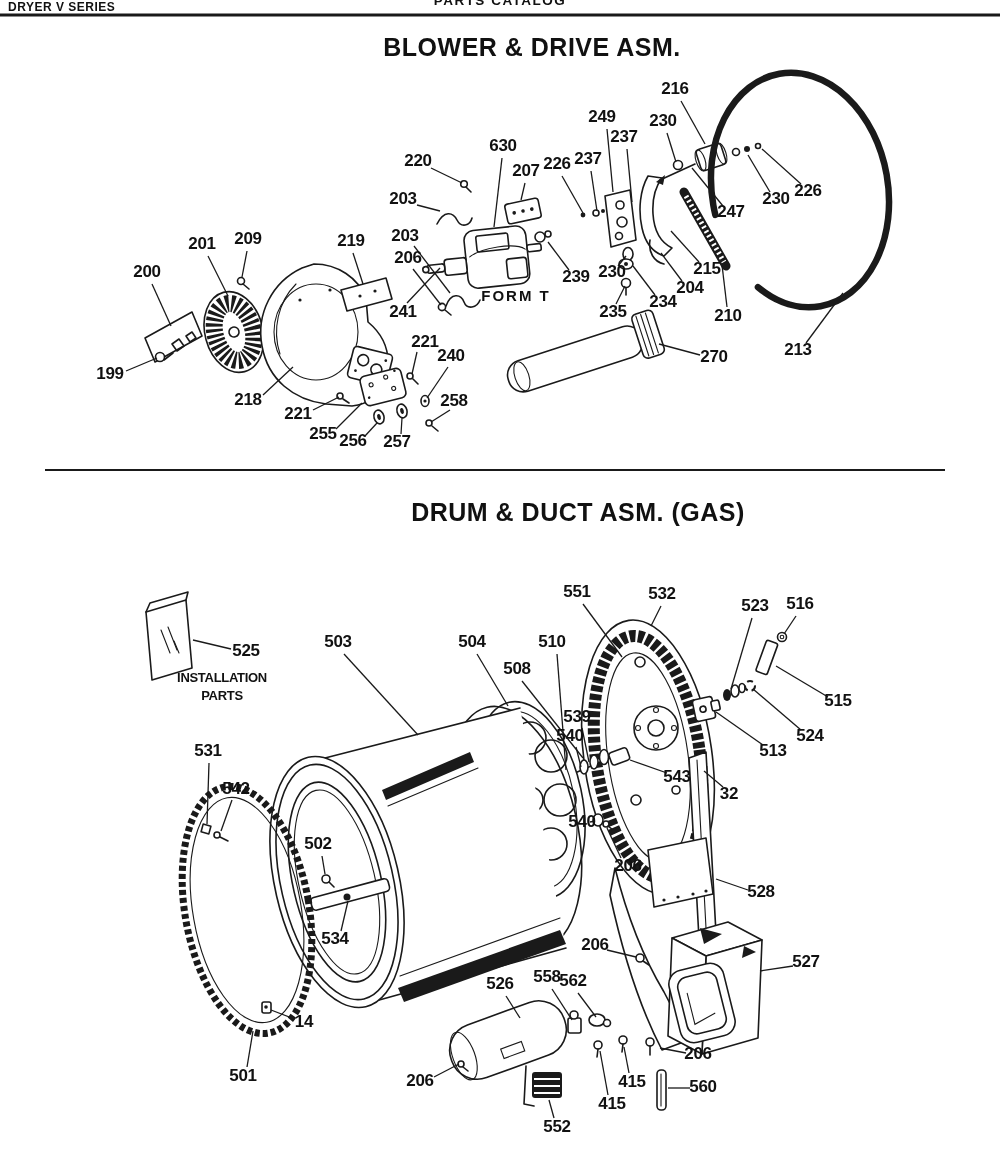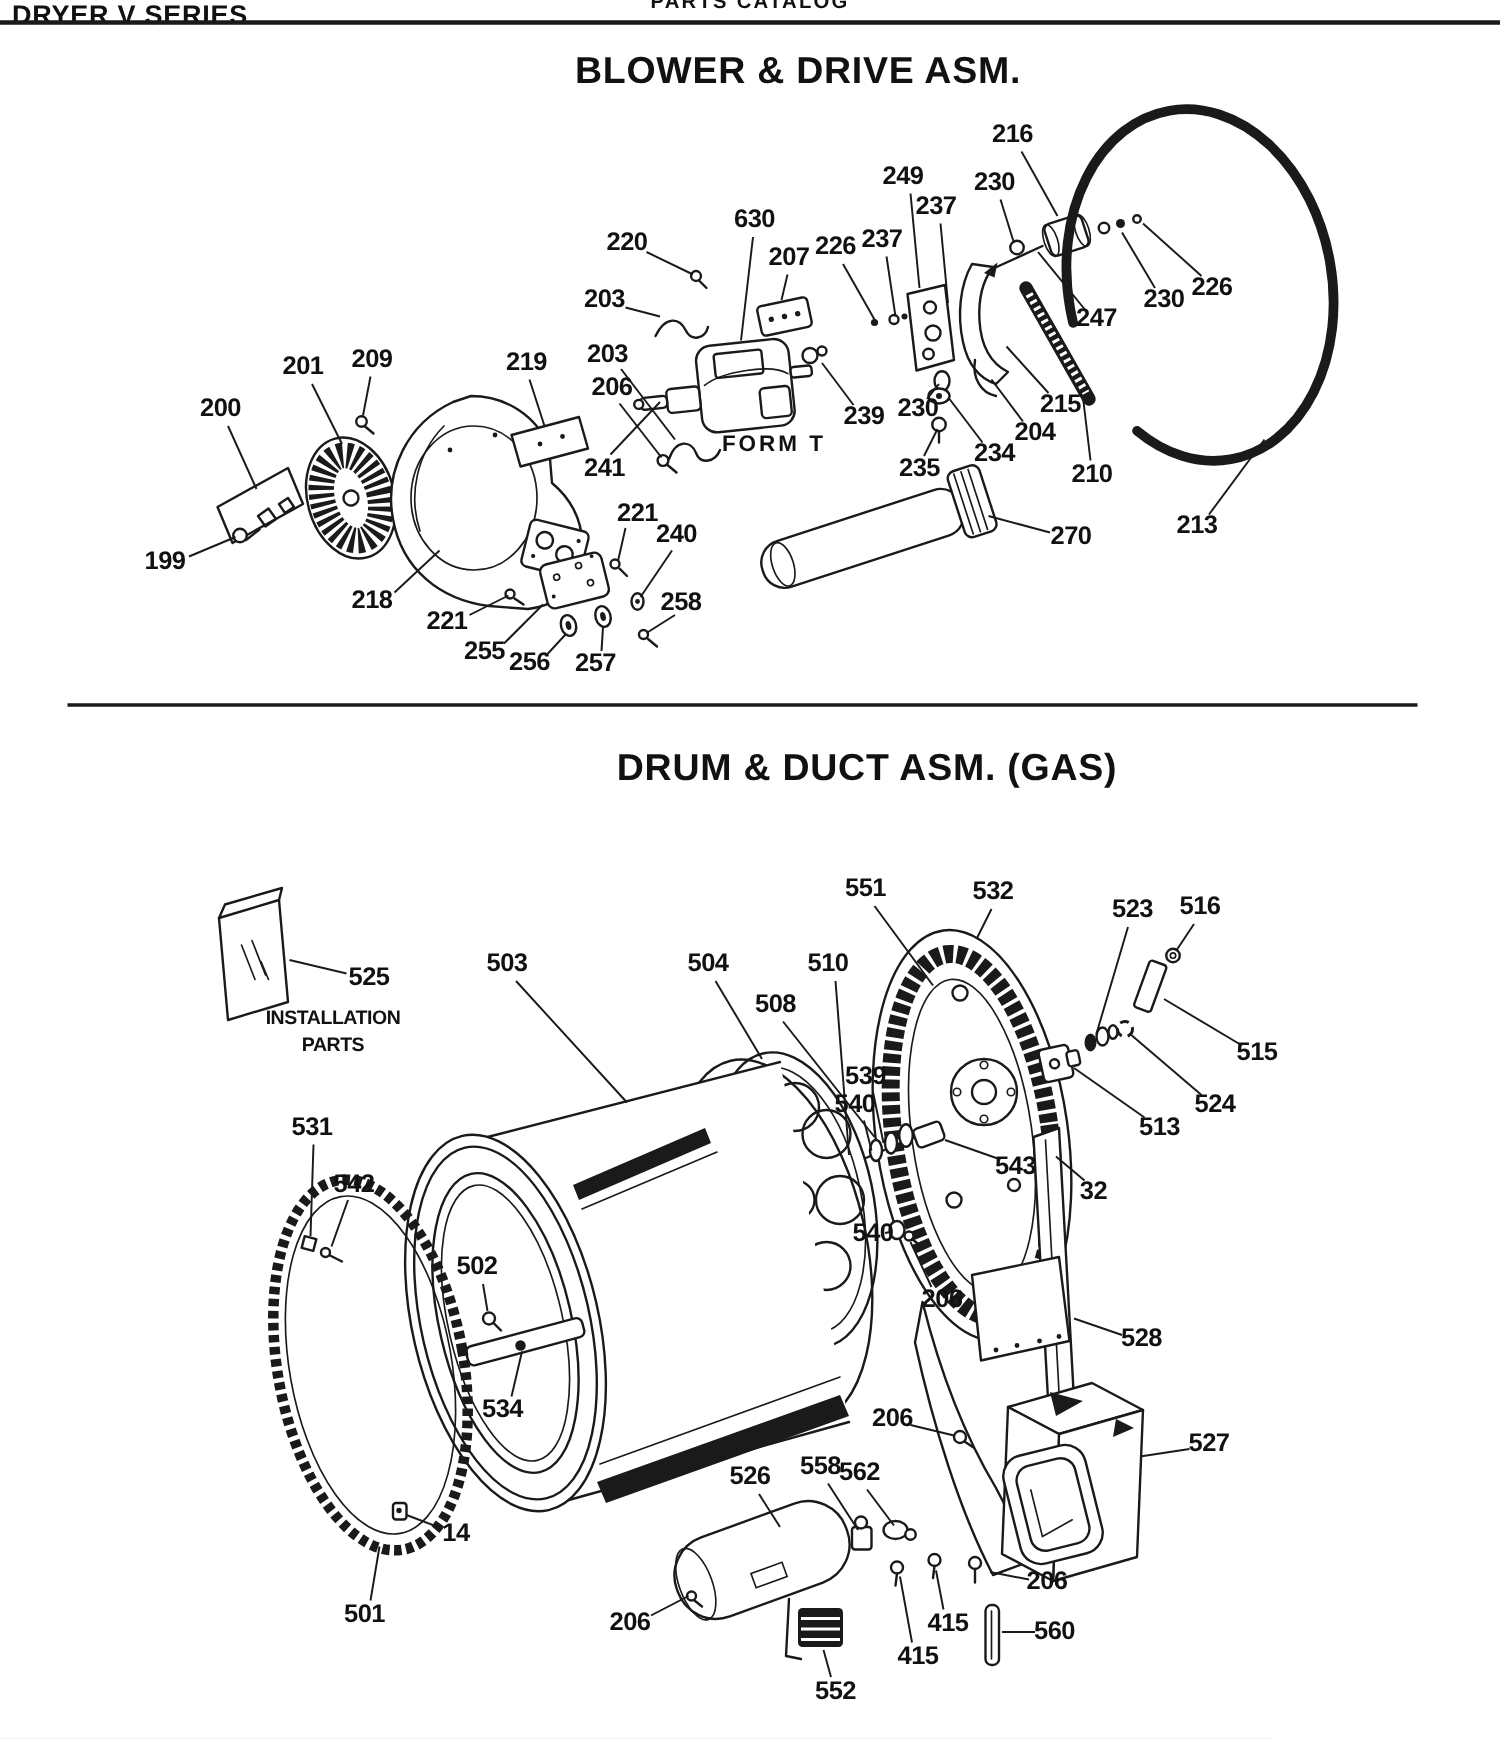--- a/index.html
+++ b/index.html
@@ -1,18 +1,18 @@
 <!DOCTYPE html>
 <html><head>
 <meta charset="utf-8">
 <style>
   html,body{margin:0;padding:0;background:#e8e8e8;}
   .page{position:relative;width:1000px;height:1159px;background:#fff;overflow:hidden;
         font-family:"Liberation Sans",sans-serif;color:#111;}
-  .hdr-left{position:absolute;top:0px;left:8px;font-size:18px;font-weight:bold;letter-spacing:.5px;}
+  .hdr-left{position:absolute;top:0px;left:8px;font-size:12px;font-weight:bold;letter-spacing:.5px;}
   .hdr-center{position:absolute;top:-7px;left:0;width:100%;text-align:center;font-size:13.5px;
               font-weight:bold;letter-spacing:1.5px;}
   .sec-title{position:absolute;left:0;width:100%;text-align:center;font-weight:bold;
              font-size:25px;letter-spacing:.5px;padding-left:32px;}
   .t1{top:33px;}
   .t2{top:498px;margin-left:46px;}
   svg{position:absolute;top:0;left:0;}
   .ln{fill:none;stroke:#1a1a1a;stroke-width:1.6;stroke-linecap:round;stroke-linejoin:round;}
   .tn{fill:none;stroke:#1a1a1a;stroke-width:1.1;stroke-linecap:round;}
   .fw{fill:#fff;stroke:#1a1a1a;stroke-width:1.6;stroke-linejoin:round;}

